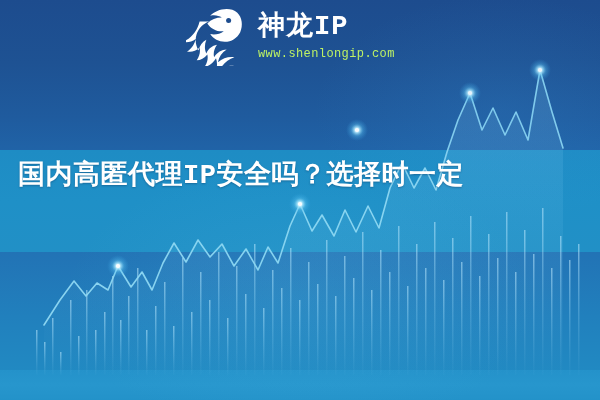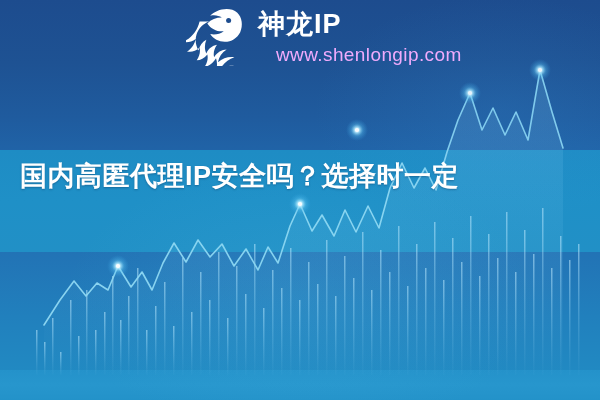--- a/index.html
+++ b/index.html
@@ -5,21 +5,21 @@
   html, body {
     margin: 0;
     padding: 0;
     background: #0d2b52;
   }
   #banner {
     position: relative;
     width: 600px;
     height: 400px;
     overflow: hidden;
-    font-family: Liberation Sans, sans-serif;
+    font-family: Liberation Mono, monospace;
     background: #1f5fa8;
     user-select: none;
   }
 
   
   .band {
     position: absolute;
     left: 0;
     width: 600px;
   }
@@ -84,25 +84,24 @@
     line-height: 1;
   }
   #logo-brand {
     color: #ffffff;
     font-size: 27px;
     font-weight: bold;
     letter-spacing: 1px;
     margin-top: 2px;
   }
   #logo-url {
-    color: #f0abfc;
-    font-size: 19px;
+    color: #bef264;
+    font-size: 12px;
     letter-spacing: 0.4px;
     margin-top: 7px;
-    margin-left: 18px;
   }
 
   
   #headline {
     position: absolute;
     left: 0;
     top: 156px;
     width: 479px;
     text-align: center;
     color: #ffffff;

